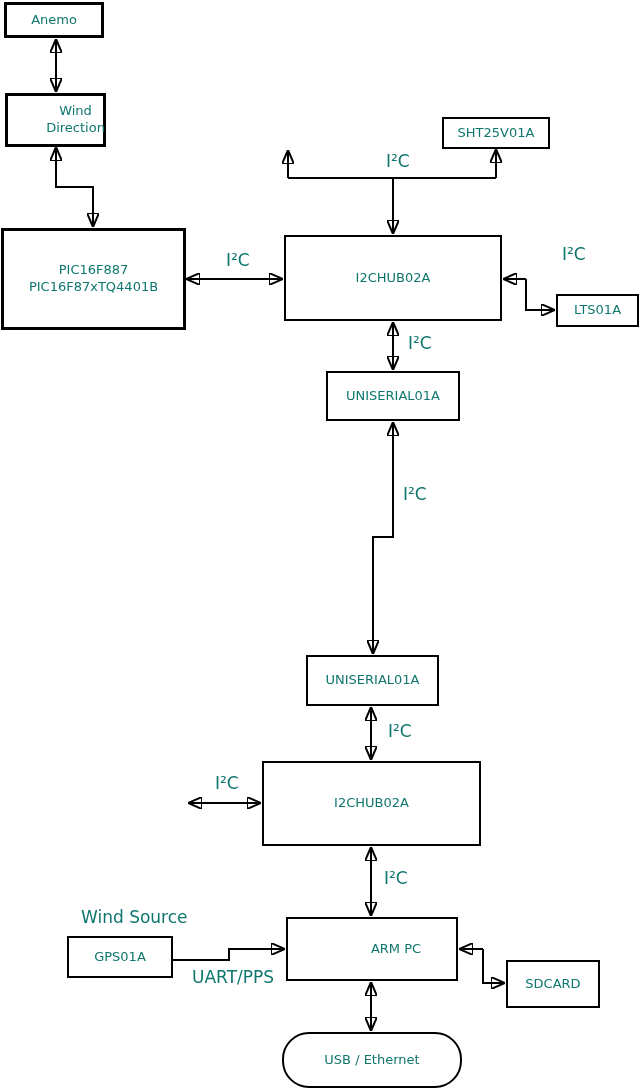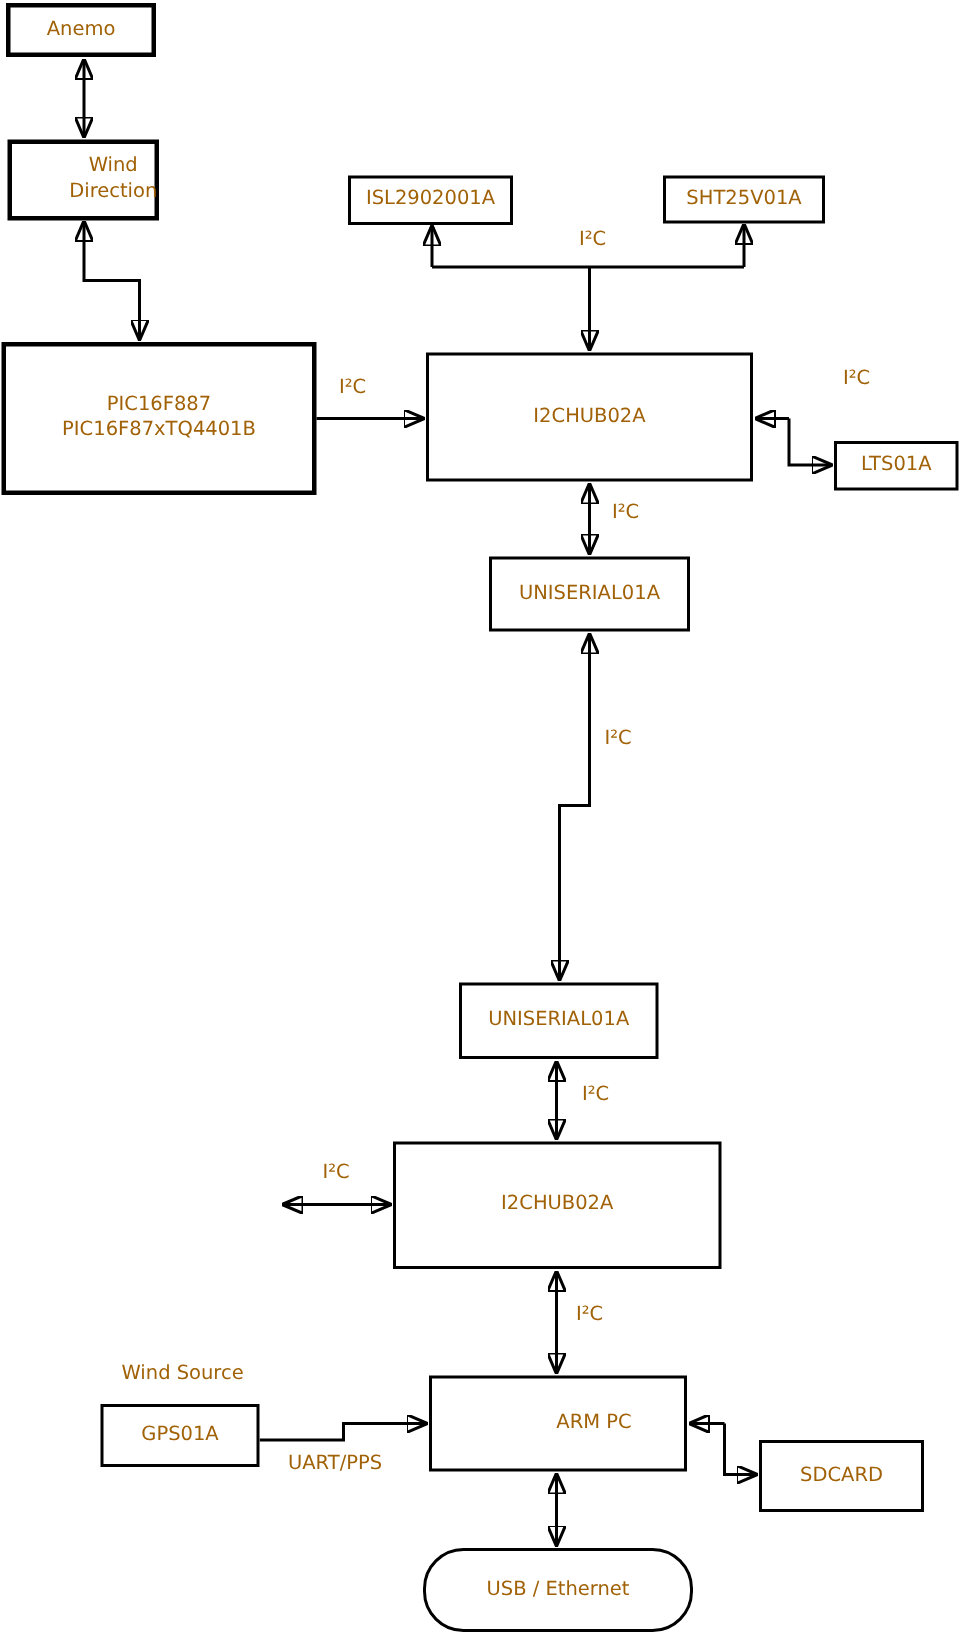--- a/index.html
+++ b/index.html
@@ -6,21 +6,21 @@
     margin: 0;
     padding: 0;
     background: #ffffff;
   }
   #canvas {
     position: relative;
     width: 640px;
     height: 1089px;
     background: #ffffff;
     font-family: "DejaVu Sans", "Liberation Sans", sans-serif;
-    color: #a16207;
+    color: #0f766e;
     overflow: hidden;
   }
   #edges {
     position: absolute;
     left: 0;
     top: 0;
     width: 640px;
     height: 1089px;
   }
   #edges path {
@@ -38,39 +38,39 @@
     align-items: center;
     justify-content: center;
     text-align: center;
     font-size: 13px;
     line-height: 1.3;
     white-space: nowrap;
   }
   .node.thick { border-width: 3px; }
   .edge-label {
     position: absolute;
-    font-size: 13px;
+    font-size: 17px;
     line-height: 1;
     white-space: nowrap;
   }
   
   .n-anemo  { left: 4px;   top: 2px;    width: 100px; height: 36px; }
   .n-wind   { left: 5px;   top: 93px;   width: 101px; height: 54px; padding-left: 40px; }
-  .n-pic    { left: 1px;   top: 228px;  width: 210px; height: 102px; }
+  .n-pic    { left: 1px;   top: 228px;  width: 185px; height: 102px; }
   .n-isl    { left: 232px; top: 117px;  width: 110px; height: 33px; }
   .n-sht    { left: 442px; top: 117px;  width: 108px; height: 32px; }
   .n-hub1   { left: 284px; top: 235px;  width: 218px; height: 86px; }
   .n-lts    { left: 556px; top: 294px;  width: 83px;  height: 33px; }
   .n-uni1   { left: 326px; top: 371px;  width: 134px; height: 50px; }
   .n-uni2   { left: 306px; top: 655px;  width: 133px; height: 51px; }
   .n-hub2   { left: 262px; top: 761px;  width: 219px; height: 85px; }
   .n-baro   { left: 74px;  top: 776px;  width: 113px; height: 57px; }
   .n-armpc  { left: 286px; top: 917px;  width: 172px; height: 64px; padding-left: 48px; }
   .n-gps    { left: 67px;  top: 936px;  width: 106px; height: 42px; }
-  .n-sdcard { left: 506px; top: 960px;  width: 110px; height: 48px; }
+  .n-sdcard { left: 506px; top: 960px;  width: 94px; height: 48px; }
   .n-usb    { left: 282px; top: 1032px; width: 180px; height: 56px; border-radius: 27px; }
   
   .l-i2c-top   { left: 386px; top: 153px; }
   .l-i2c-pic   { left: 226px; top: 252px; }
   .l-i2c-lts   { left: 562px; top: 246px; }
   .l-i2c-uni1  { left: 408px; top: 335px; }
   .l-i2c-long  { left: 403px; top: 486px; }
   .l-i2c-uni2  { left: 388px; top: 723px; }
   .l-i2c-baro  { left: 215px; top: 775px; }
   .l-i2c-armpc { left: 384px; top: 870px; }
@@ -115,23 +115,20 @@
   <div class="node thick n-wind">
     <span>Wind</span>
     <span>Direction</span>
   </div>
 
   <div class="node thick n-pic">
     <span>PIC16F887</span>
     <span>PIC16F87xTQ4401B</span>
   </div>
 
-  <div class="node n-isl">
-    <span>ISL2902001A</span>
-  </div>
 
   <div class="node n-sht">
     <span>SHT25V01A</span>
   </div>
 
   <div class="node n-hub1">
     <span>I2CHUB02A</span>
   </div>
 
   <div class="node n-lts">

